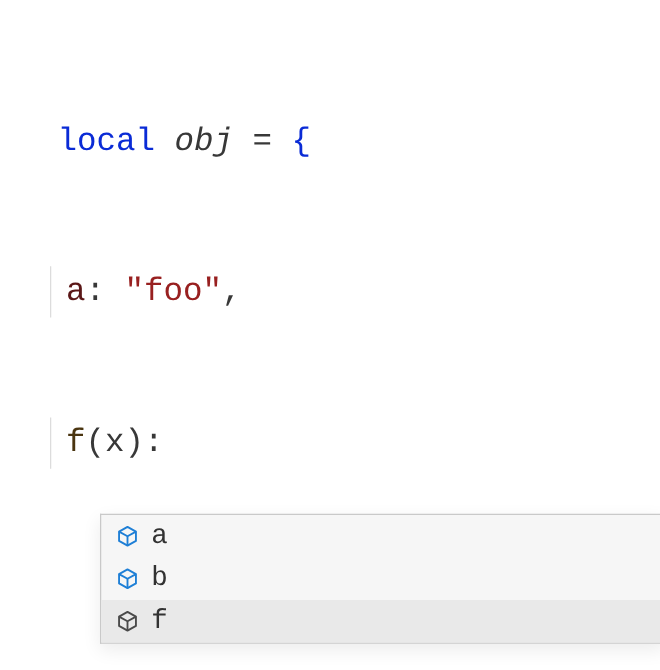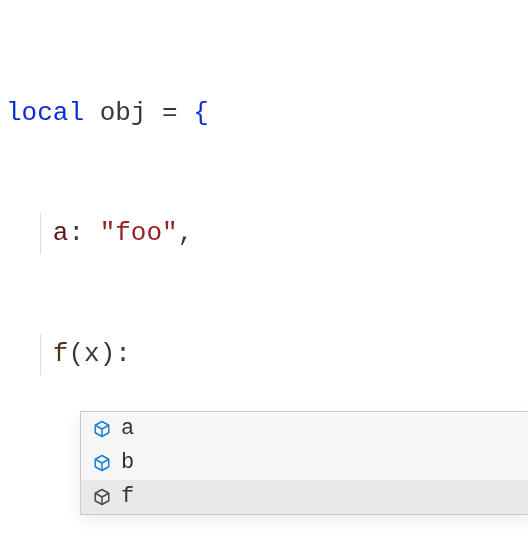--- a/index.html
+++ b/index.html
@@ -25,22 +25,22 @@
   }
   .guide::before {
     content: "";
     position: absolute;
     left: 34px;
     top: 0;
     bottom: 0;
     width: 1px;
     background: #dcdcdc;
   }
-  .kw-local   { color: #0a2bd6; }
-  .ident      { color: #383838; }
+  .kw-local   { color: #0a2bd6; margin-left: 40px; }
+  .ident      { color: #383838; font-style: italic; }
   .punct      { color: #383838; }
   .brace      { color: #0a2bd6; }
   .field      { color: #5b1717; }
   .string     { color: #982020; }
   .number     { color: #982020; }
   .callfn     { color: #4a3510; }
   .param      { color: #383838; }
   
   .autocomplete {
     position: absolute;

